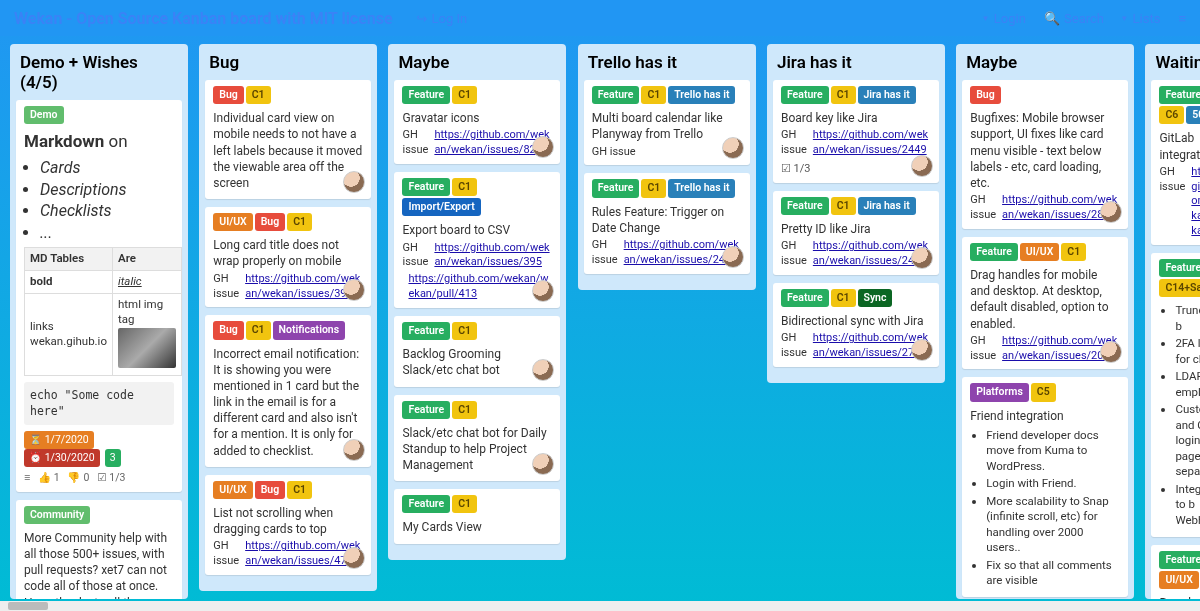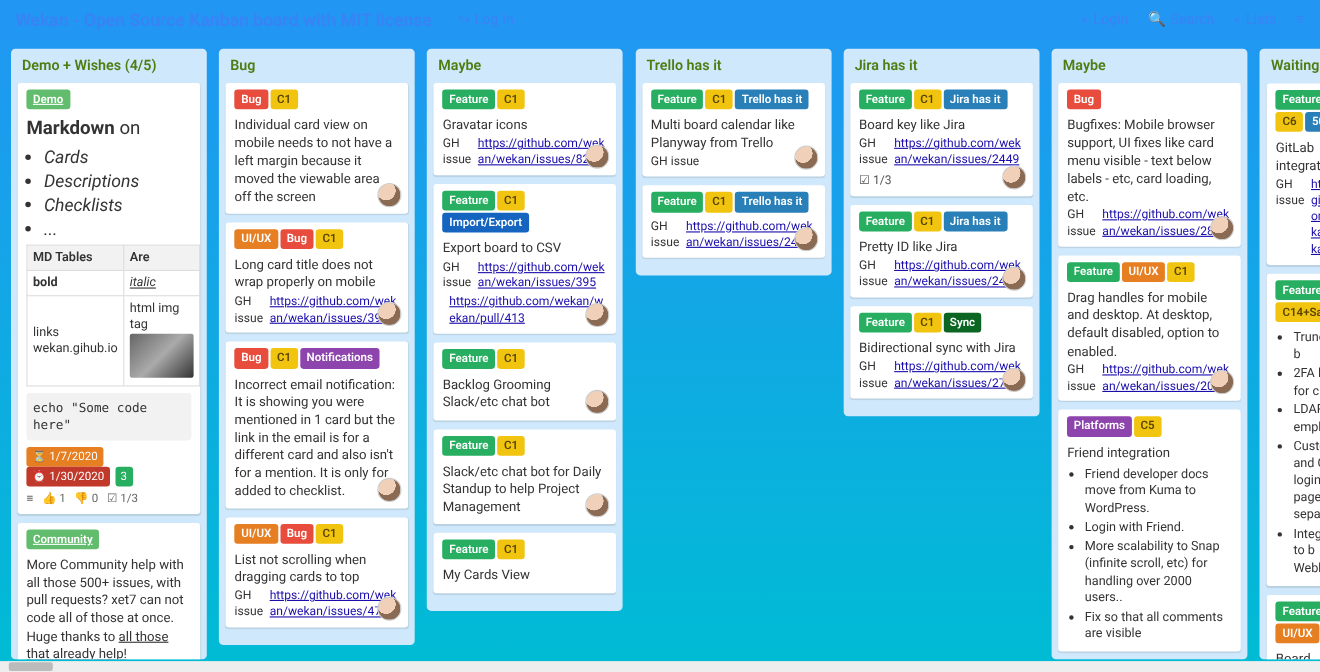--- a/index.html
+++ b/index.html
@@ -42,23 +42,23 @@
   width: 178px;
   margin: 0 4px;
   background: #cfe8fb;
   border-radius: 4px;
   white-space: normal;
   max-height: 555px;
   overflow: hidden;
 }
 .list-header {
   padding: 8px 10px 4px 10px;
-  font-size: 13px;
+  font-size: 17px;
   font-weight: 600;
-  color: #4d7c0f;
+  color: #000000;
 }
 .cards {
   padding: 4px 6px 8px 6px;
   max-height: 530px;
   overflow-y: hidden;
 }
 .card {
   background: #fff;
   border-radius: 3px;
   padding: 6px 8px 6px 8px;
@@ -81,21 +81,21 @@
   margin-bottom: 2px;
 }
 .l-red { background:#e74c3c; }
 .l-yellow { background:#f1c40f; color:#5a4500; }
 .l-green { background:#27ae60; }
 .l-orange { background:#e67e22; }
 .l-blue { background:#2980b9; }
 .l-navy { background:#1565c0; }
 .l-darkgreen { background:#0b6623; }
 .l-purple { background:#8e44ad; }
-.l-greenlt { background:#61bd6d;text-decoration:underline; }
+.l-greenlt { background:#61bd6d; }
 
 .issue { display:flex; gap:6px; font-size:11px; margin-top:2px; }
 .issue .k { color:#333; }
 .issue a { color:#1a0dab; text-decoration: underline; word-break: break-all; }
 
 .avatar {
   position:absolute; right:6px; bottom:6px;
   width:22px; height:22px; border-radius:50%;
   background: radial-gradient(circle at 35% 30%, #f0d0b8 0 45%, #8a6a52 46% 100%);
   border:1px solid #ccc;
@@ -201,21 +201,21 @@
 
     </div>
   </div>
 
   
   <div class="list">
     <div class="list-header">Bug</div>
     <div class="cards">
       <div class="card">
         <div class="labels"><span class="label l-red">Bug</span><span class="label l-yellow">C1</span></div>
-        <p>Individual card view on mobile needs to not have a left margin because it moved the viewable area off the screen</p>
+        <p>Individual card view on mobile needs to not have a left labels because it moved the viewable area off the screen</p>
         <span class="avatar"></span>
       </div>
       <div class="card">
         <div class="labels"><span class="label l-orange">UI/UX</span><span class="label l-red">Bug</span><span class="label l-yellow">C1</span></div>
         <p>Long card title does not wrap properly on mobile</p>
         <div class="issue">
             <span class="k">GH issue</span>
             <a>https://github.com/wekan/wekan/issues/395</a>
           </div>
         <span class="avatar"></span>
@@ -287,20 +287,21 @@
       <div class="card">
         <div class="labels"><span class="label l-green">Feature</span><span class="label l-yellow">C1</span><span class="label l-blue">Trello has it</span></div>
         <p>Multi board calendar like Planyway from Trello</p>
         <div class="issue">
             <span class="k">GH issue</span>
           </div>
         <span class="avatar"></span>
       </div>
       <div class="card">
         <div class="labels"><span class="label l-green">Feature</span><span class="label l-yellow">C1</span><span class="label l-blue">Trello has it</span></div>
+        <p>Rules Feature: Trigger on Date Change</p>
         <div class="issue">
             <span class="k">GH issue</span>
             <a>https://github.com/wekan/wekan/issues/2474</a>
           </div>
         <span class="avatar"></span>
       </div>
     </div>
   </div>
 
   

